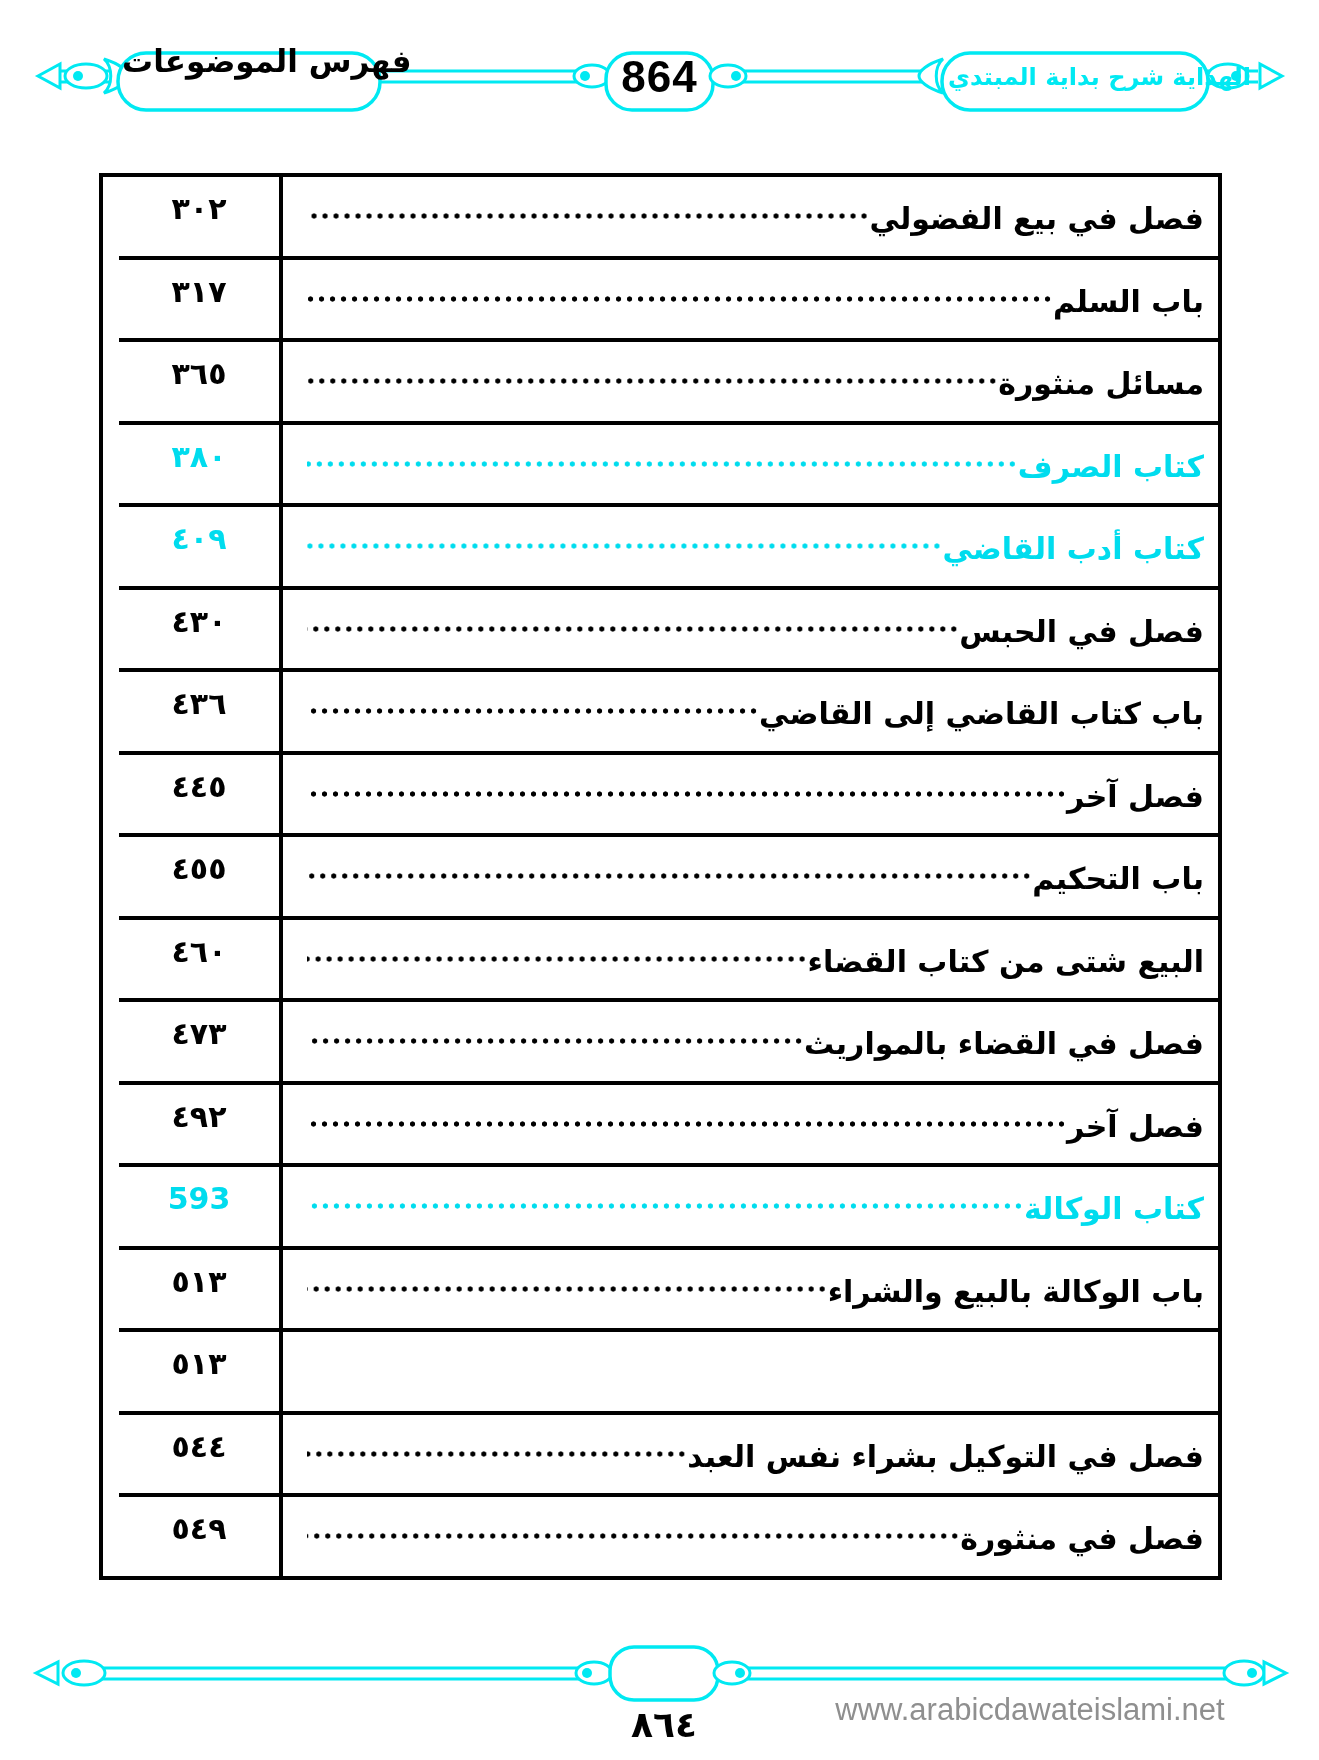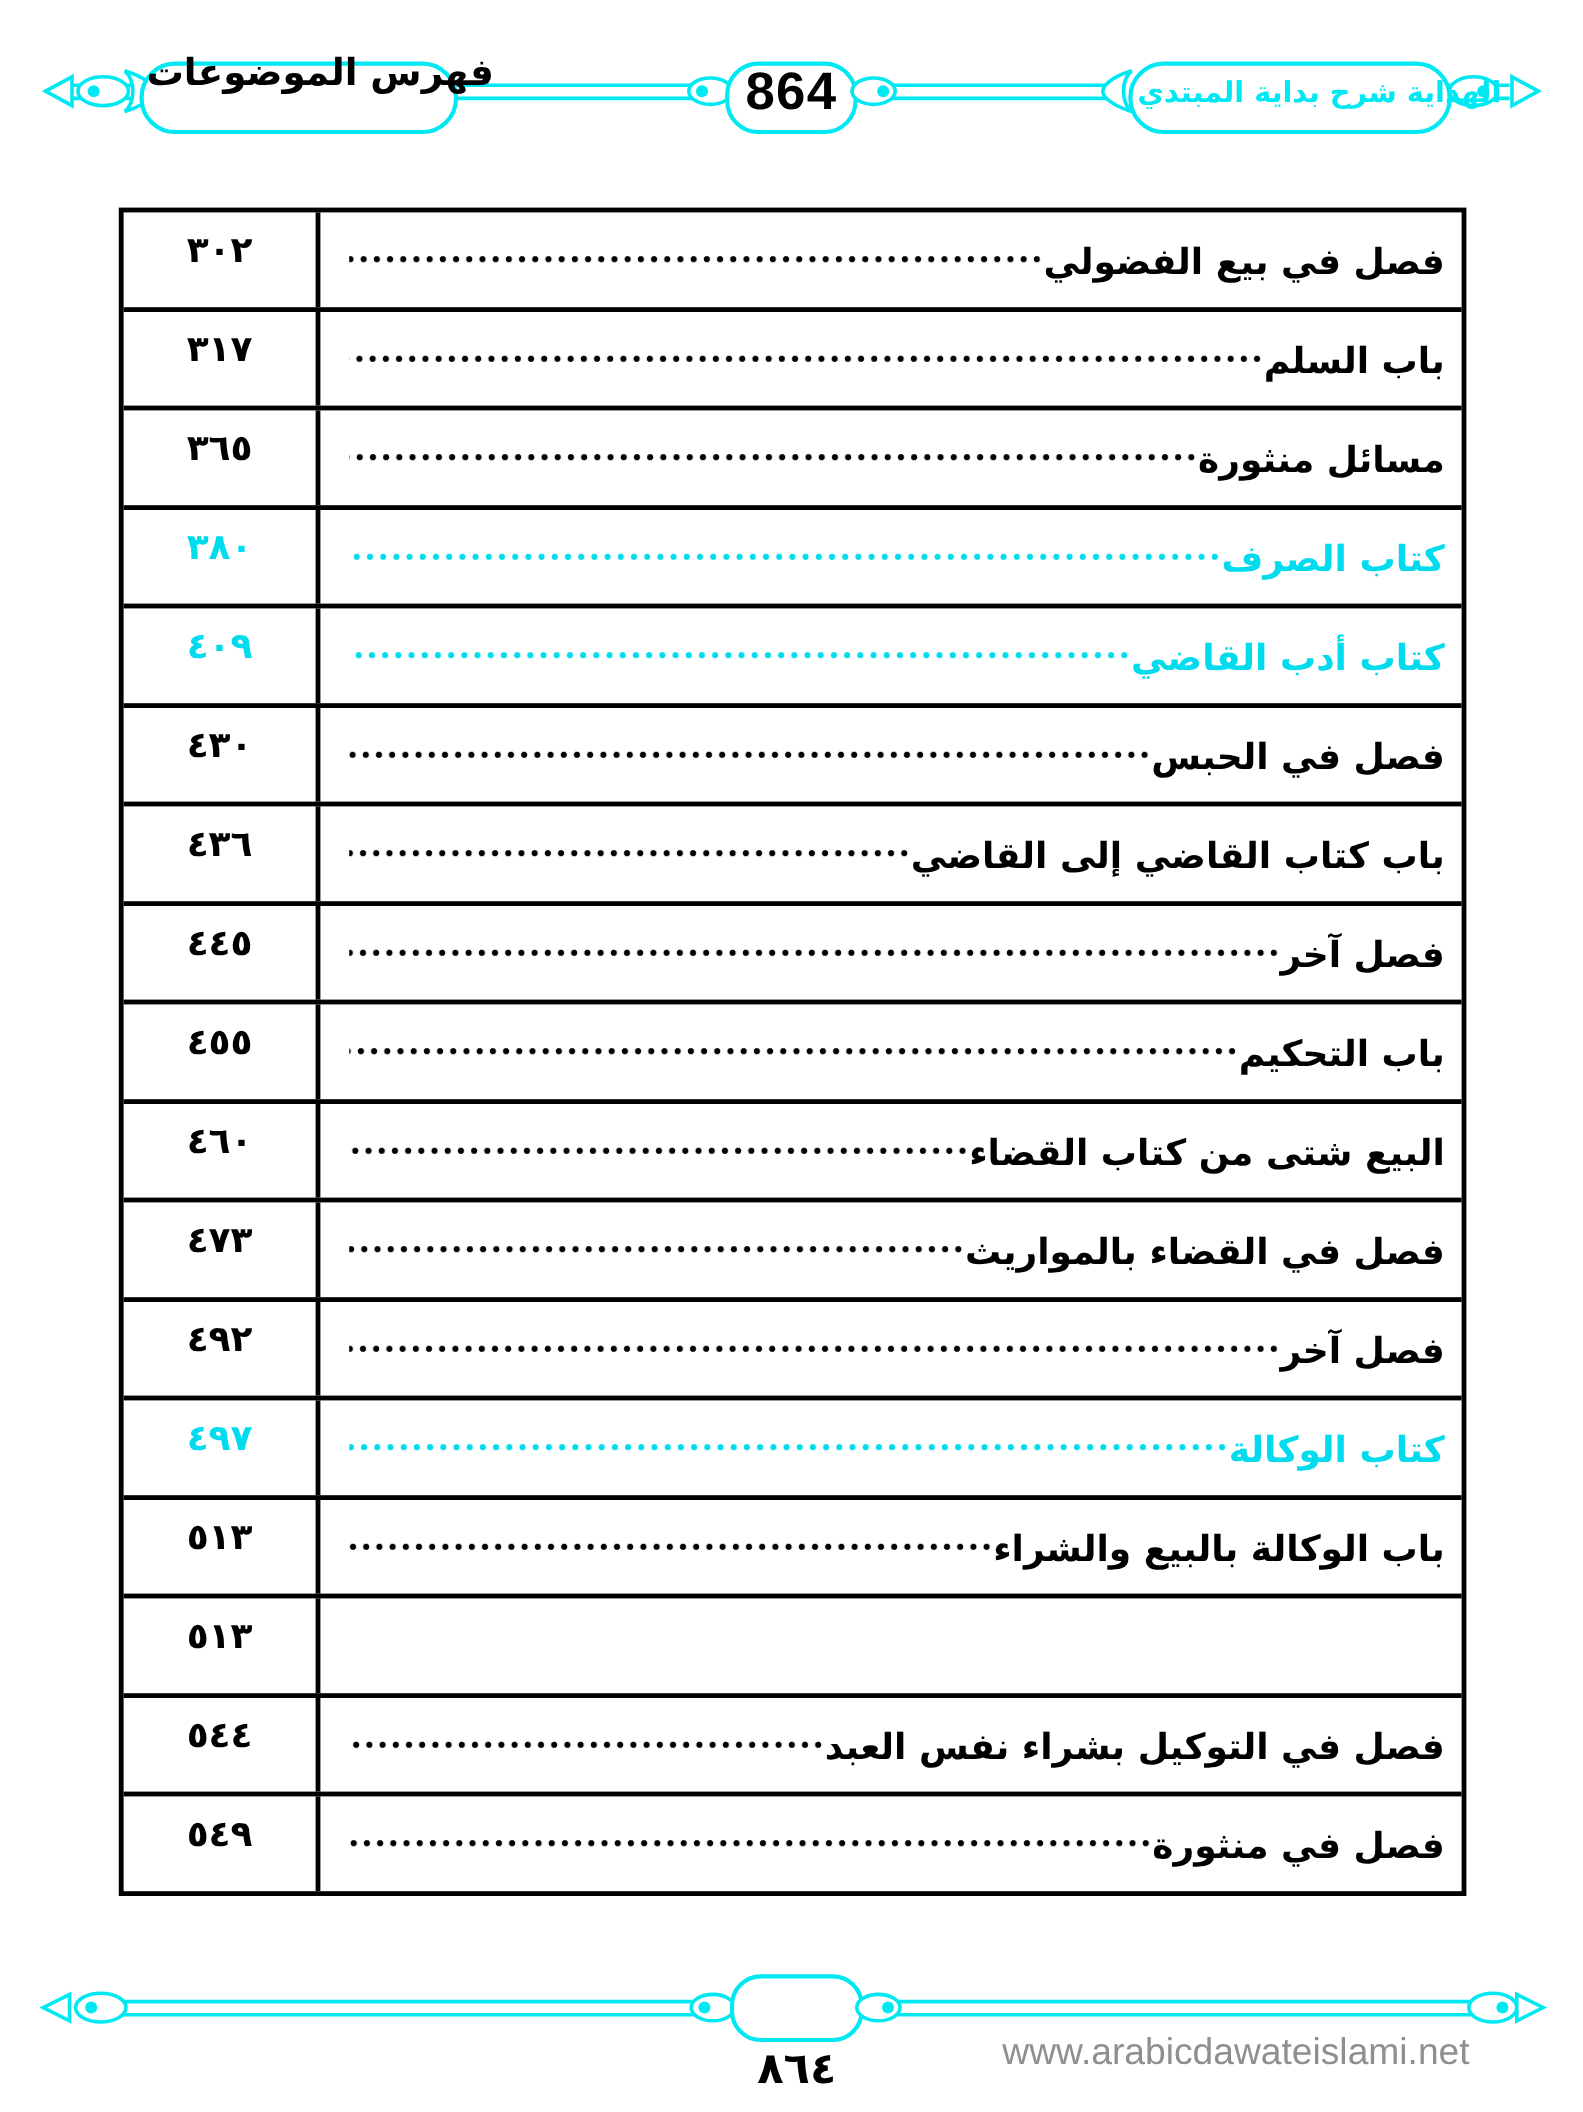--- a/index.html
+++ b/index.html
@@ -26,21 +26,21 @@
     color:var(--accent); font-size:24px; }
   .page-num-bottom { left:610px; top:1698px; width:108px; height:53px; line-height:53px; font-size:36px; }
   .website {
     position:absolute; left:812px; top:1692px; width:436px; text-align:center;
     color:var(--muted); font-family:"Liberation Sans", sans-serif; font-size:31px;
     font-weight:normal;
   }
   
   .toc {
     position:absolute; left:99px; top:173px; width:1123px;
-    border:4px solid var(--ink); box-sizing:border-box; background:#fff;
+    border:4px solid var(--ink); box-sizing:border-box; background:#fff;padding-left:16px;
   }
   .row { display:flex; height:78.5px; border-top:4px solid var(--ink); color:var(--ink); }
   .row:first-child { border-top:none; }
   .row.hl { color:var(--highlight); }
   .num {
     width:160px; flex:none; border-right:4px solid var(--ink);
     text-align:center; padding-top:12px; box-sizing:content-box;
     font-weight:bold; font-size:30px; line-height:40px;
   }
   .titlecell {
@@ -183,21 +183,21 @@
 
     <div class="row">
       <div class="num">٤٩٢</div>
       <div class="titlecell">
         <span class="t">فصل آخر</span>
         <span class="dots"></span>
       </div>
     </div>
 
     <div class="row hl">
-      <div class="num">٤٩٧</div>
+      <div class="num">593</div>
       <div class="titlecell">
         <span class="t">كتاب الوكالة</span>
         <span class="dots"></span>
       </div>
     </div>
 
     <div class="row">
       <div class="num">٥١٣</div>
       <div class="titlecell">
         <span class="t">باب الوكالة بالبيع والشراء</span>

